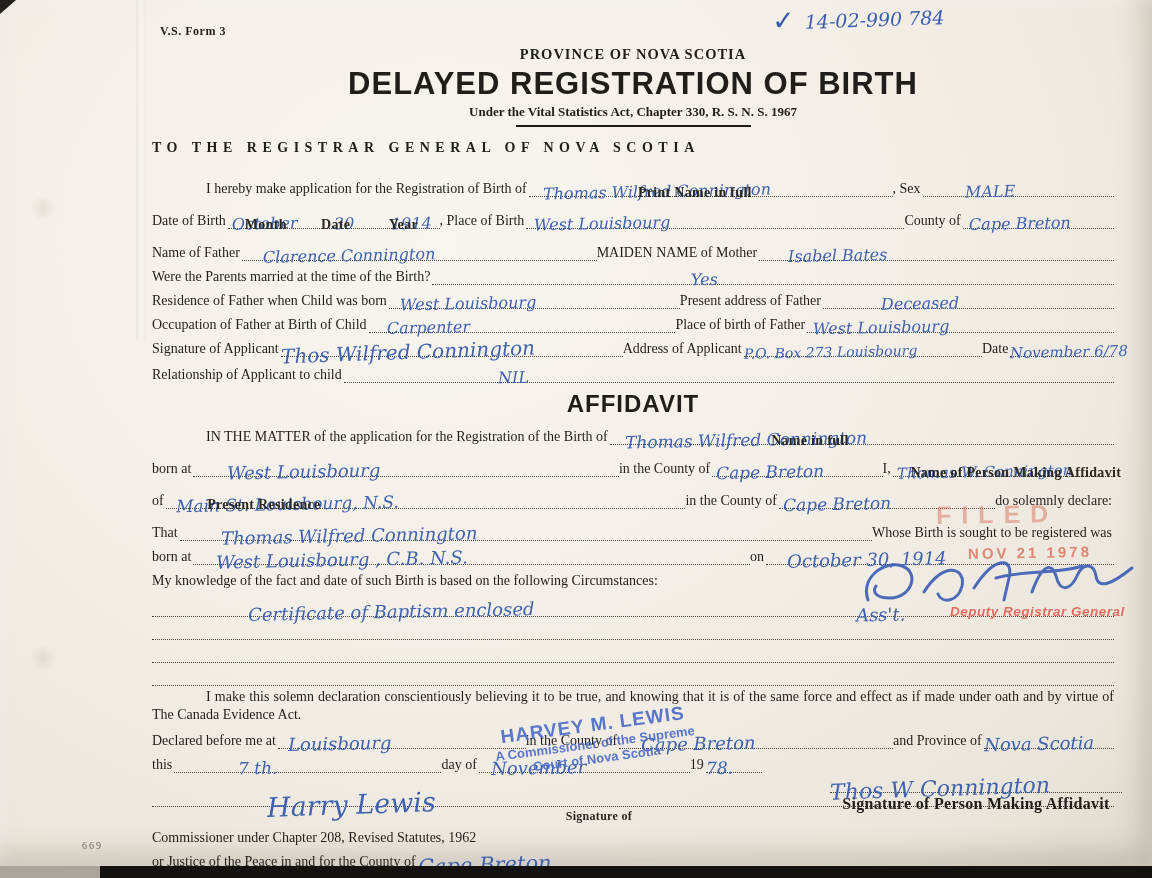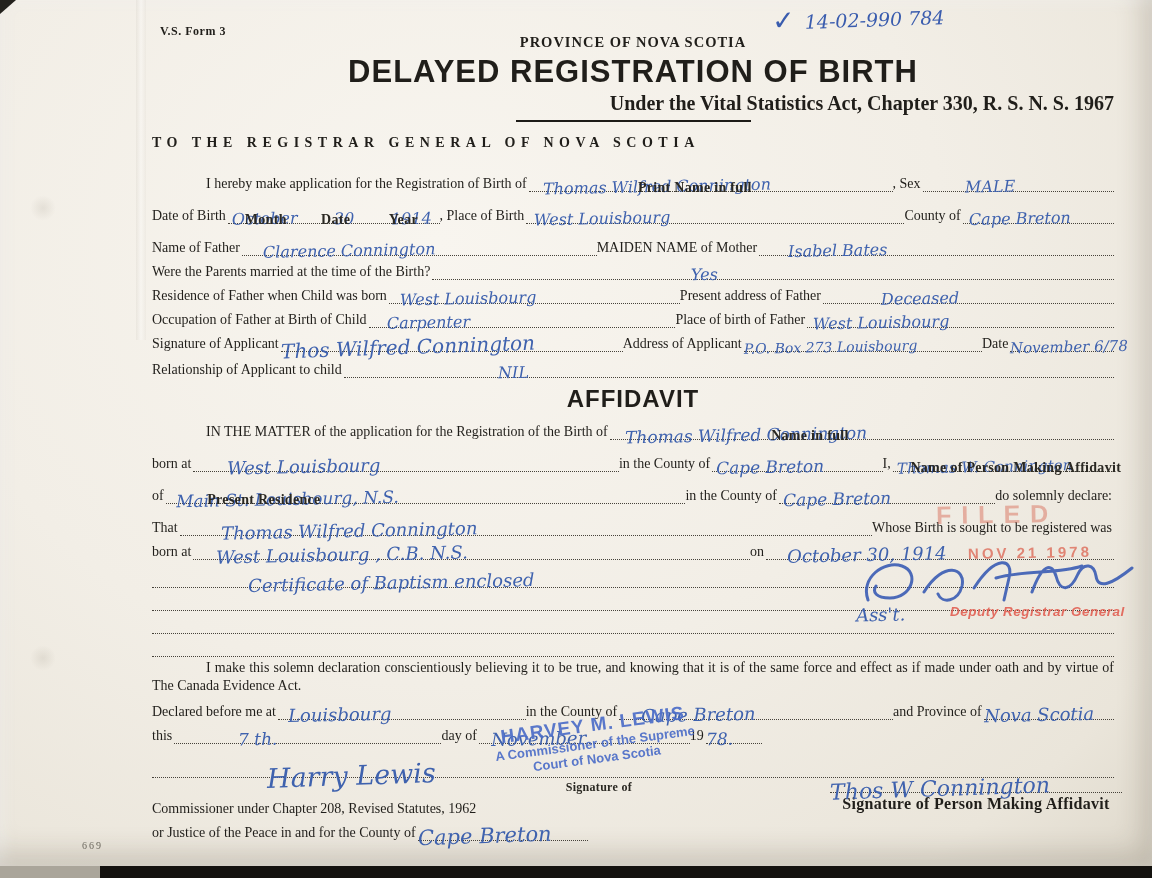--- a/index.html
+++ b/index.html
@@ -11,23 +11,23 @@
   .corner-notch{position:absolute;left:0;top:0;width:16px;height:14px;background:#23211d;clip-path:polygon(0 0,100% 0,0 100%);}
   .bottom-ledge{position:absolute;left:0;top:866px;width:100px;height:12px;background:#aaa59a;}
   .hole{position:absolute;width:26px;height:26px;border-radius:50%;background:radial-gradient(circle,rgba(90,80,60,.10),rgba(90,80,60,0) 70%);}
   .crease{position:absolute;left:136px;top:0;width:10px;height:340px;background:linear-gradient(90deg,rgba(80,70,50,.06),rgba(255,255,255,.30),rgba(80,70,50,.04));}
 
   .content{position:absolute;left:152px;top:14px;width:962px;}
   .formno{position:absolute;left:160px;top:24px;font-size:12px;font-weight:bold;letter-spacing:.5px;}
   .refno{position:absolute;left:772px;top:2px;color:#3a5cae;font-family:"DejaVu Serif",serif;font-style:italic;font-size:19px;transform:rotate(-2deg);white-space:nowrap;}
   .refno .tick{font-size:27px;font-style:normal;margin-right:10px;}
 
-  .province{text-align:center;font-weight:bold;font-size:14.5px;letter-spacing:1px;margin-top:20px;}
+  .province{text-align:center;font-weight:bold;font-size:14.5px;letter-spacing:1px;margin-top:32px;}
   .title{text-align:center;font-family:"Liberation Sans",sans-serif;font-weight:bold;font-size:31px;letter-spacing:1px;margin-top:3px;}
-  .subtitle{text-align:right;font-weight:bold;font-size:20px;margin-top:2px;}
+  .subtitle{text-align:center;font-weight:bold;font-size:13px;margin-top:2px;}
   .rule{width:235px;height:2px;background:#1d1b17;margin:5px auto 0 auto;}
   .addressee{font-weight:bold;font-size:14px;letter-spacing:5.5px;margin-top:13px;}
 
   .row{display:flex;align-items:flex-end;height:17px;margin-bottom:7px;font-size:14px;white-space:nowrap;}
   .row.noted{margin-bottom:15px;}
   .lbl{flex:0 0 auto;padding-right:2px;}
   .ind{padding-left:54px;}
   .fill{position:relative;flex:1 1 0;border-bottom:1.6px dotted #46423a;height:15px;min-width:20px;}
   .fill .hw{position:absolute;bottom:-3px;left:10%;}
   .hw{font-family:"DejaVu Serif",serif;font-style:italic;color:#3f62ae;font-size:16px;white-space:nowrap;line-height:14px;transform:rotate(-1.2deg);}
@@ -228,20 +228,23 @@
       <span class="lbl">born at</span>
       <span class="fill w16">
         <span class="hw" style="left:4%;font-size:18px;">West  Louisbourg , C.B.   N.S.</span>
       </span>
       <span class="lbl">on</span>
       <span class="fill w10">
         <span class="hw" style="left:6%;font-size:18px;">October 30, 1914</span>
       </span>
     </div>
 
+    <div class="row">
+      <span class="lbl">My knowledge of the fact and date of such Birth is based on the following Circumstances:</span>
+    </div>
 
     <div class="dotline">
       <span class="hw" style="position:absolute;bottom:-3px;left:10%;font-size:18px;">Certificate of Baptism enclosed</span>
     </div>
     <div class="dotline"></div>
     <div class="dotline"></div>
     <div class="dotline"></div>
 
     <div class="para"><span class="pind"></span><span>I make this solemn declaration conscientiously believing it to be true, and knowing that it is of the same force and effect as if made under oath and by virtue of The Canada Evidence Act.</span></div>
 

